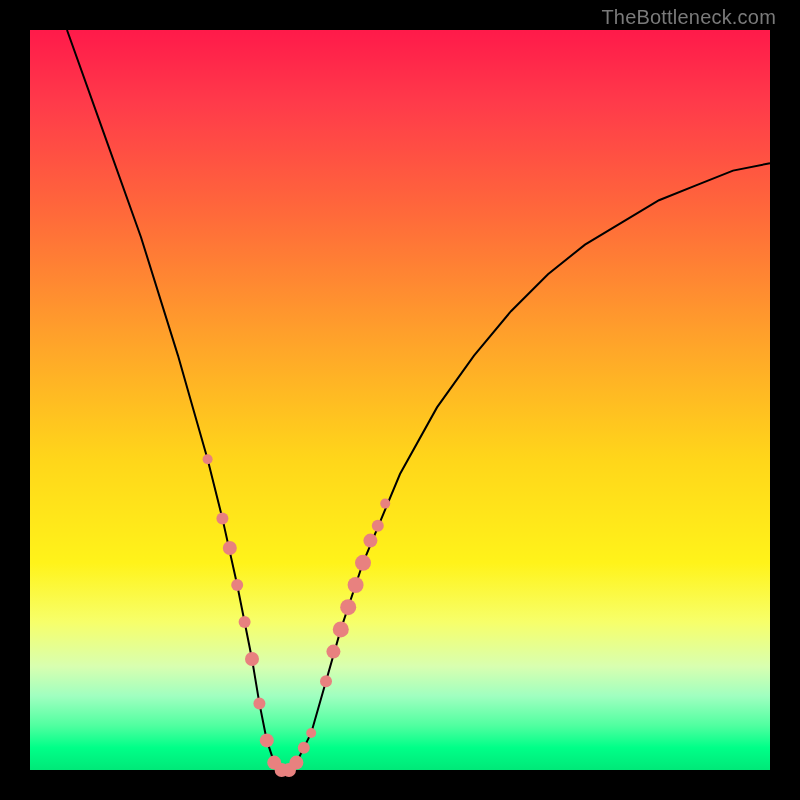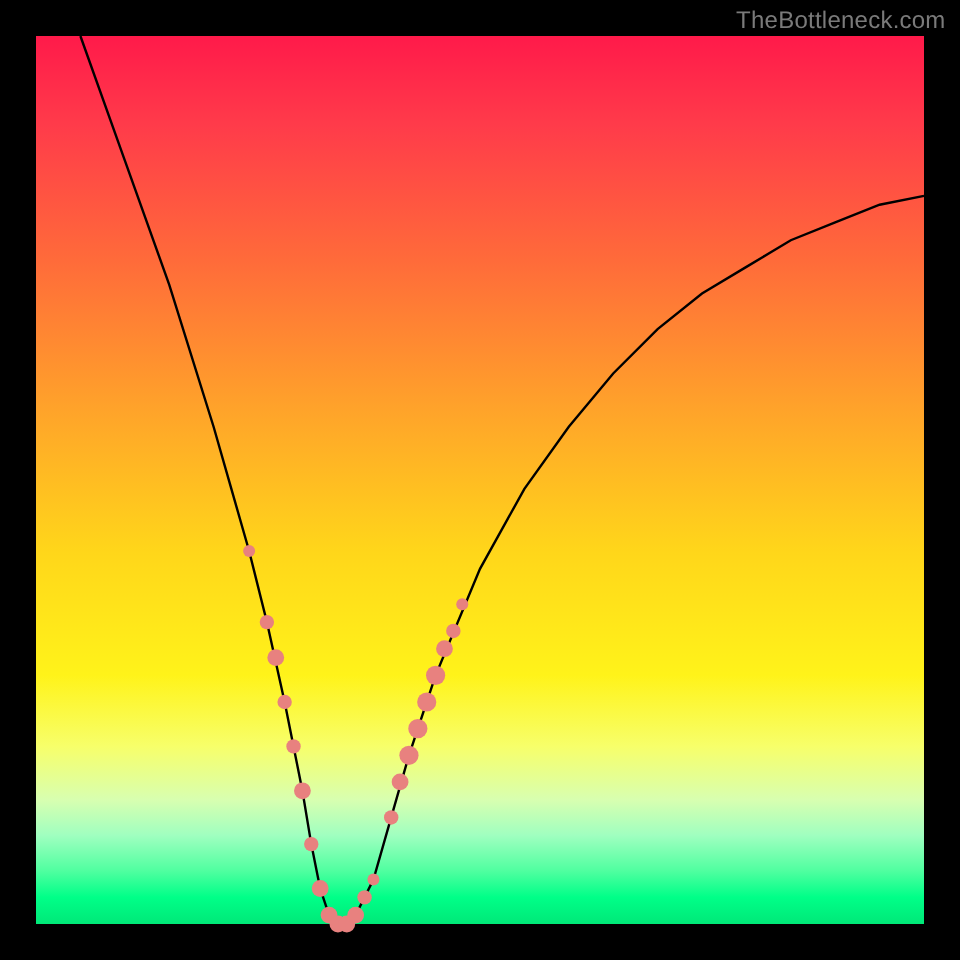--- a/index.html
+++ b/index.html
@@ -27,21 +27,21 @@
       #d8ffb0 86%,
       #a0ffc0 90%,
       #50ffa0 94%,
       #00ff88 97%,
       #00e878 100%
     );
   }
   .watermark {
     position: absolute;
     top: 6px;
-    right: 12px;
+    right: 24px;
     font-family: Arial, Helvetica, sans-serif;
     font-size: 20px;
     color: #7a7a7a;
     font-weight: 500;
     letter-spacing: 0.2px;
   }
   svg.curve {
     position: absolute;
     left: 0;
     top: 0;

